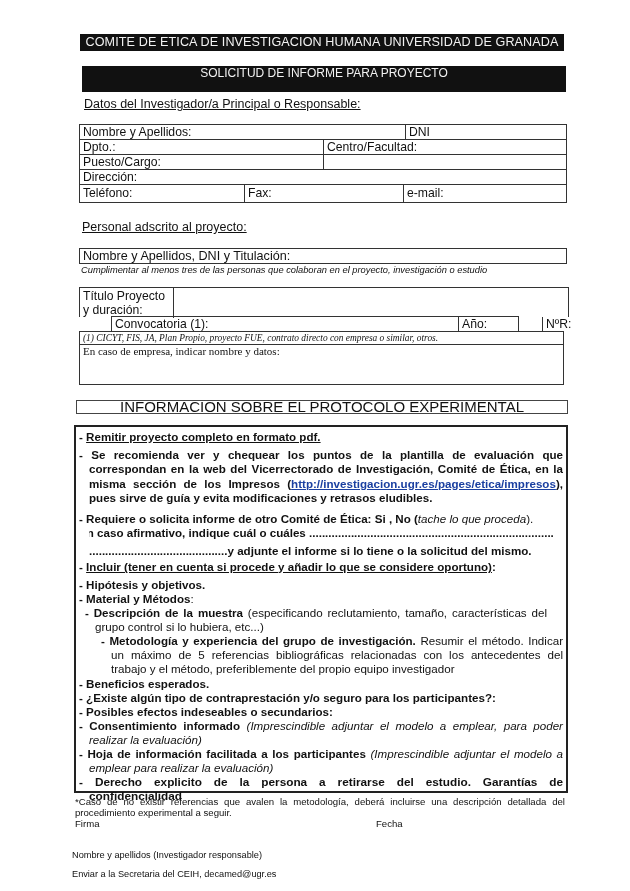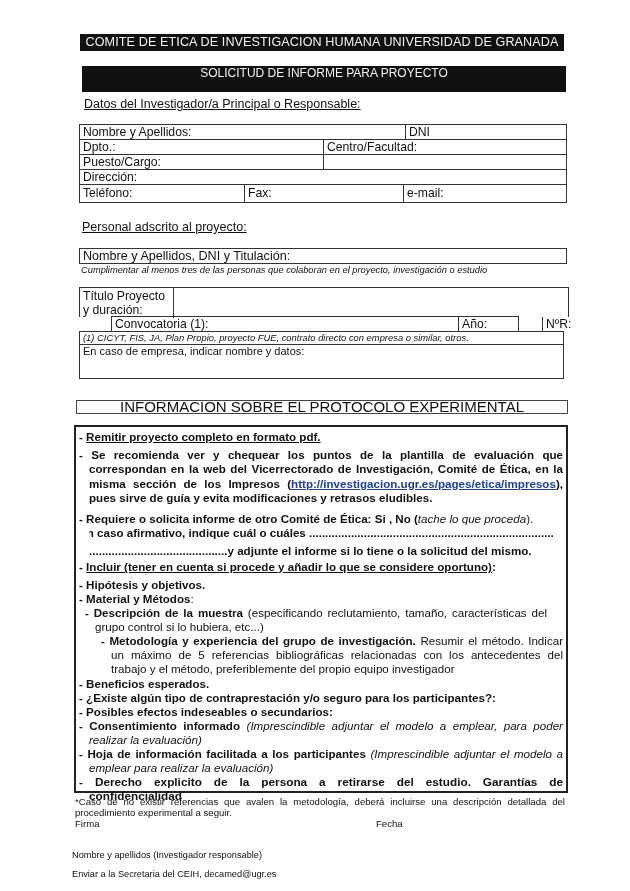--- a/index.html
+++ b/index.html
@@ -67,21 +67,21 @@
   <div class="cell" style="left:0; top:15px;">y duración:</div>
   <div class="abs" style="left:95px; top:0; width:392px; height:29px;"></div>
 </div>
 <div class="grid" style="left:79px; top:316px; width:408px; height:16px;margin-left:32px;">
   <div class="vline" style="left:346px; top:0; height:14px;"></div>
   <div class="vline" style="left:430px; top:0; height:14px;"></div>
   <div class="cell" style="left:0; top:0;">Convocatoria (1):</div>
   <div class="cell" style="left:347px; top:0;">Año:</div>
   <div class="cell" style="left:431px; top:0;">NºR:</div>
 </div>
-<div class="grid" style="left:79px; top:331px; width:485px; height:48px;">
+<div class="grid" style="left:79px; top:331px; width:485px; height:54px;font-family:Liberation Serif, serif;">
   <div class="hline" style="left:0; top:12px; width:483px;"></div>
   <div class="cell italic-note" style="left:0; top:0; line-height:12px; font-size:9.4px;">(1)  CICYT, FIS, JA, Plan Propio, proyecto FUE, contrato directo con empresa o similar, otros.</div>
   <div class="cell" style="left:0; top:13px; font-size:11px; line-height:12px;">En caso de empresa, indicar nombre y datos:</div>
 </div>
 
 <div class="grid" style="left:76px; top:400px; width:492px; height:14px; border-color:#444;">
   <div class="abs" style="left:0; top:0; width:490px; text-align:center; font-size:15px; line-height:12px;">INFORMACION SOBRE EL PROTOCOLO EXPERIMENTAL</div>
 </div>
 
 <div class="abs proto-box">

